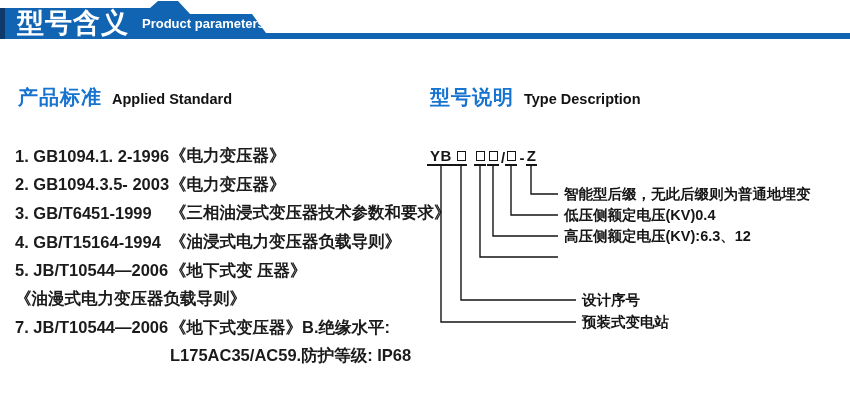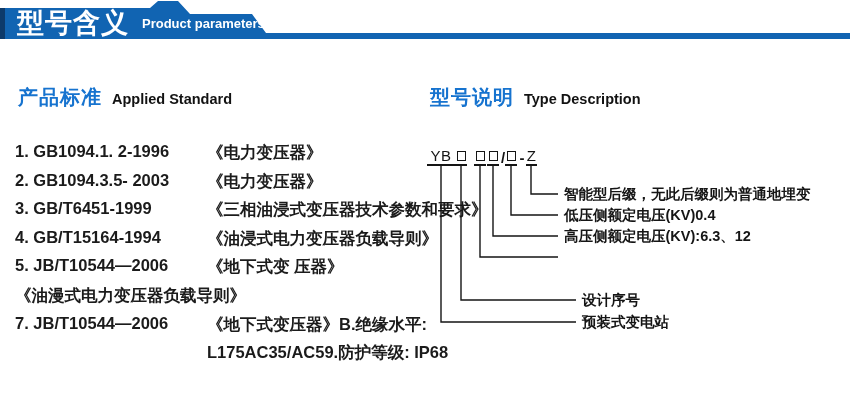--- a/index.html
+++ b/index.html
@@ -26,34 +26,34 @@
 
   
   .sec-head { position: absolute; top: 84px; height: 26px; white-space: nowrap; }
   .sec-head .zh { font-size: 20px; font-weight: 700; color: #1673cf; letter-spacing: 1px; }
   .sec-head .en { font-size: 14.5px; font-weight: 600; color: #121212; margin-left: 10px; }
   .sec-head-left  { left: 18px; }
   .sec-head-right { left: 430px; }
 
   
   .std-list { position: absolute; left: 15px; top: 142px; width: 430px; }
-  .std-row { display: flex; height: 28.6px; align-items: flex-start; white-space: nowrap; gap: 37px; }
+  .std-row { display: flex; height: 28.6px; align-items: center; white-space: nowrap; }
   .std-code {
     width: 155px; flex: 0 0 155px;
     font-size: 16.5px; font-weight: 700; color: #1b1b1b;
   }
   .std-title { font-size: 16.5px; font-weight: 700; color: #1b1b1b; }
 
   
   .diagram-svg { position: absolute; left: 0; top: 0; width: 850px; height: 412px; pointer-events: none; }
   .mseg {
     position: absolute; top: 146px; height: 20px;
     border-bottom: 2px solid #151515;
     display: flex; align-items: flex-end; justify-content: center;
-    font-size: 15px; font-weight: 400; color: #151515; line-height: 17px;
+    font-size: 15px; font-weight: 700; color: #151515; line-height: 17px;
     letter-spacing: 0.5px;
   }
   .mplain {
     position: absolute; top: 146px; height: 20px;
     display: flex; align-items: flex-end; justify-content: center;
     font-size: 15px; font-weight: 700; color: #151515; line-height: 17px;
   }
   .mbox {
     display: block; width: 9px; height: 10px;
     border: 1.6px solid #151515; margin-bottom: 3px; background: #fff;

